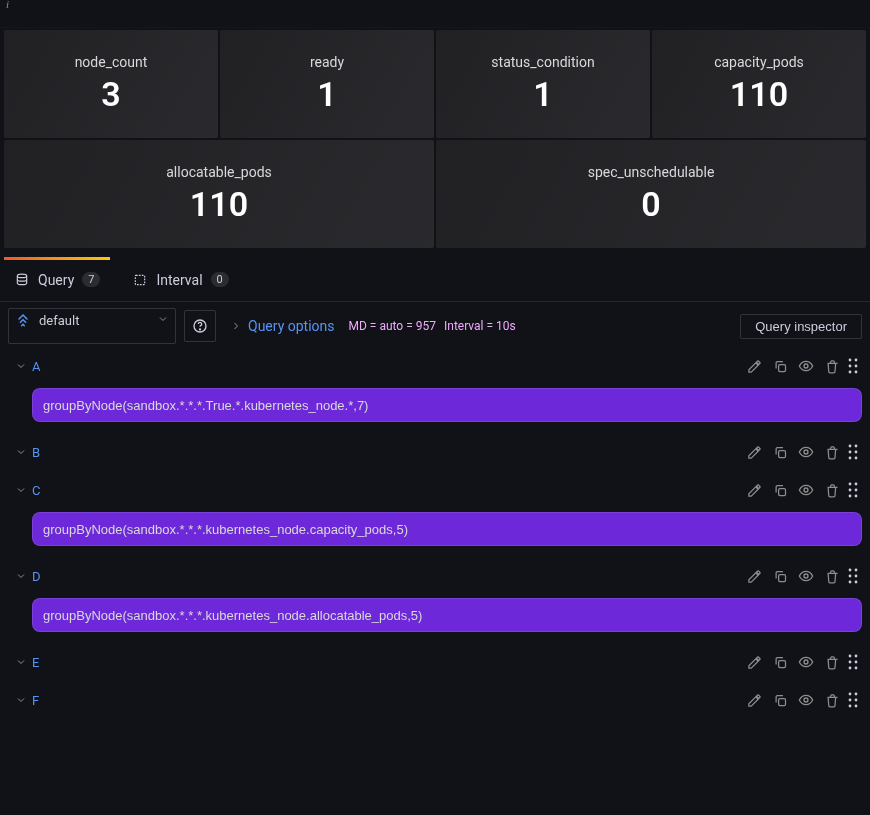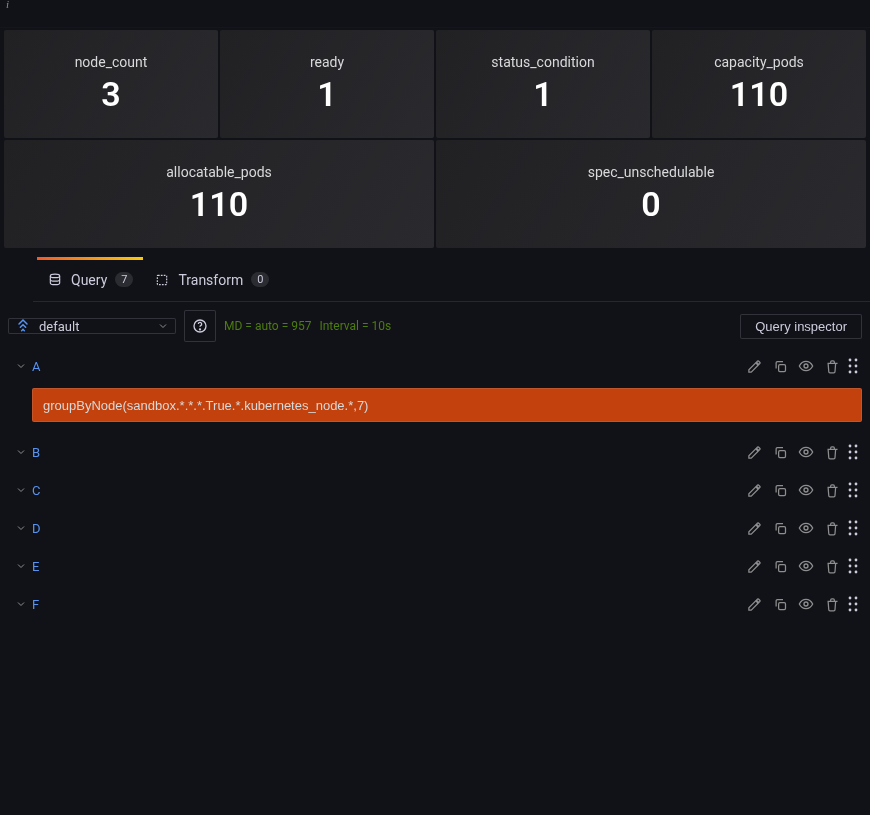--- a/index.html
+++ b/index.html
@@ -68,23 +68,22 @@
     color: #fff;
     white-space: nowrap;
   }
   
   .tabs-row {
     display: flex;
     align-items: center;
     height: 44px;
     border-bottom: 1px solid rgba(204,204,220,0.12);
     padding: 0 8px;
-    gap: 9px;
+    gap: 20px;
     margin-top: 6px;
-    margin-left: 33px;
   }
   .tab {
     display: flex;
     align-items: center;
     gap: 8px;
     height: 100%;
     font-size: 14px;
     color: #ccccdc;
     cursor: pointer;
     position: relative;
@@ -119,27 +118,26 @@
   
   .query-toolbar {
     display: flex;
     align-items: center;
     height: 48px;
     padding: 0 8px;
     gap: 8px;
   }
   .ds-picker {
     display: flex;
-    align-items: center;
     gap: 8px;
     background: #111217;
     border: 1px solid rgba(204,204,220,0.18);
     border-radius: 2px;
     padding: 4px 6px;
-    height: 16px;
+    height: 36px;
     min-width: 168px;
     cursor: pointer;
   }
   .ds-picker .logo {
     width: 16px; height: 16px;
   }
   .ds-picker .name {
     flex: 1;
     font-size: 13px;
     color: #ccccdc;
@@ -160,21 +158,21 @@
   }
   .qopts-btn {
     display: inline-flex;
     align-items: center;
     gap: 6px;
     height: 32px;
     padding: 0 6px;
     color: #5794f2;
     cursor: pointer;
   }
-  .muted { color: #4d7c0f; font-size: 12px; }
+  .muted { color: #f0abfc; font-size: 12px; }
   .spacer { flex: 1; }
   .plain-btn {
     height: 25px;
     padding: 0 14px;
     border: 1px solid rgba(204,204,220,0.18);
     border-radius: 2px;
     background: #111217;
     color: #ccccdc;
     font-size: 13px;
     cursor: pointer;
@@ -223,23 +221,23 @@
     display: inline-flex;
     align-items: center;
     justify-content: center;
   }
   .query-body {
     margin: 6px 0 14px 24px;
   }
   .query-input {
     width: 100%;
     height: 34px;
-    background: #c2410c;
+    background: #6d28d9;
     border: 1px solid rgba(204,204,220,0.15);
-    border-radius: 2px;
+    border-radius: 8px;
     color: #d8d9da;
     font-size: 13px;
     padding: 0 10px;
   }
   svg { display: block; }
 </style>
 </head>
 <body>
 
 <div class="panel-title-bar">
@@ -288,21 +286,21 @@
     </span>
     <span>Query</span>
     <span class="tab-badge">7</span>
   </div>
   <div class="tab">
     <span class="tab-icon">
       <svg width="14" height="14" viewBox="0 0 24 24" fill="none" stroke="currentColor" stroke-width="2" stroke-dasharray="3,2">
         <rect x="4" y="4" width="16" height="16" rx="1"></rect>
       </svg>
     </span>
-    <span>Transform</span>
+    <span>Interval</span>
     <span class="tab-badge">0</span>
   </div>
 </div>
 
 <div class="query-toolbar">
   <div class="ds-picker">
     <span class="logo">
       <svg width="16" height="16" viewBox="0 0 24 24" fill="none" stroke="#5794f2" stroke-width="2.2" stroke-linecap="round">
         <path d="M6 9 L12 3 L18 9"></path>
         <path d="M8 14 L12 10 L16 14"></path>
@@ -318,20 +316,28 @@
   </div>
   <div class="icon-btn">
     <span>
       <svg width="16" height="16" viewBox="0 0 24 24" fill="none" stroke="currentColor" stroke-width="2">
         <circle cx="12" cy="12" r="9"></circle>
         <path d="M9.5 9a2.5 2.5 0 1 1 3.5 2.3c-.9.4-1 1-1 1.7"></path>
         <circle cx="12" cy="17" r="0.8" fill="currentColor"></circle>
       </svg>
     </span>
   </div>
+  <div class="qopts-btn">
+    <span style="color:#8e8e8e">
+      <svg width="12" height="12" viewBox="0 0 24 24" fill="none" stroke="currentColor" stroke-width="2">
+          <polyline points="9 6 15 12 9 18"></polyline>
+        </svg>
+    </span>
+    <span>Query options</span>
+  </div>
   <span class="muted">MD = auto = 957</span>
   <span class="muted">Interval = 10s</span>
   <div class="spacer"></div>
   <button class="plain-btn">Query inspector</button>
 </div>
 
 <div class="queries" id="queries-container">
   <div class="query-block">
     <div class="query-header">
       <span class="collapse">
@@ -464,20 +470,23 @@
               <circle cx="2" cy="2" r="1.4"></circle>
               <circle cx="8" cy="2" r="1.4"></circle>
               <circle cx="2" cy="8" r="1.4"></circle>
               <circle cx="8" cy="8" r="1.4"></circle>
               <circle cx="2" cy="14" r="1.4"></circle>
               <circle cx="8" cy="14" r="1.4"></circle>
             </svg>
         </span>
       </div>
     </div>
+    <div class="query-body">
+      <input class="query-input" value="groupByNode(sandbox.*.*.*.kubernetes_node.capacity_pods,5)" style="">
+    </div>
   </div>
 
   <div class="query-block">
     <div class="query-header">
       <span class="collapse">
         <svg width="12" height="12" viewBox="0 0 24 24" fill="none" stroke="currentColor" stroke-width="2">
             <polyline points="6 9 12 15 18 9"></polyline>
           </svg>
       </span>
       <span class="ref-id">D</span>
@@ -510,20 +519,23 @@
               <circle cx="2" cy="2" r="1.4"></circle>
               <circle cx="8" cy="2" r="1.4"></circle>
               <circle cx="2" cy="8" r="1.4"></circle>
               <circle cx="8" cy="8" r="1.4"></circle>
               <circle cx="2" cy="14" r="1.4"></circle>
               <circle cx="8" cy="14" r="1.4"></circle>
             </svg>
         </span>
       </div>
     </div>
+    <div class="query-body">
+      <input class="query-input" value="groupByNode(sandbox.*.*.*.kubernetes_node.allocatable_pods,5)" style="">
+    </div>
   </div>
 
   <div class="query-block">
     <div class="query-header">
       <span class="collapse">
         <svg width="12" height="12" viewBox="0 0 24 24" fill="none" stroke="currentColor" stroke-width="2">
             <polyline points="6 9 12 15 18 9"></polyline>
           </svg>
       </span>
       <span class="ref-id">E</span>

